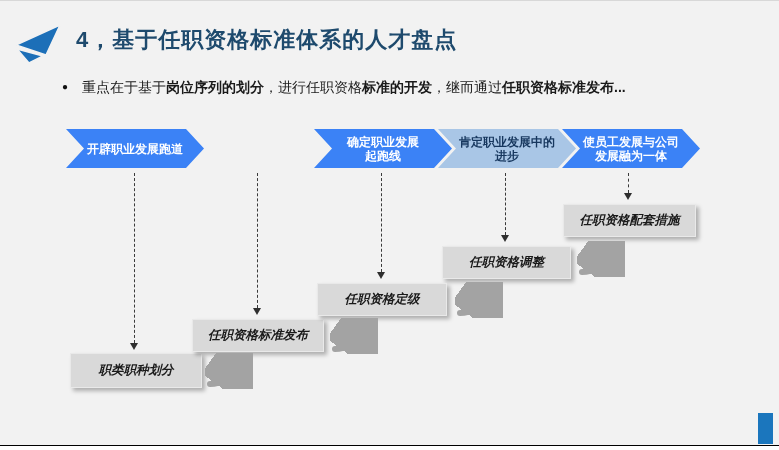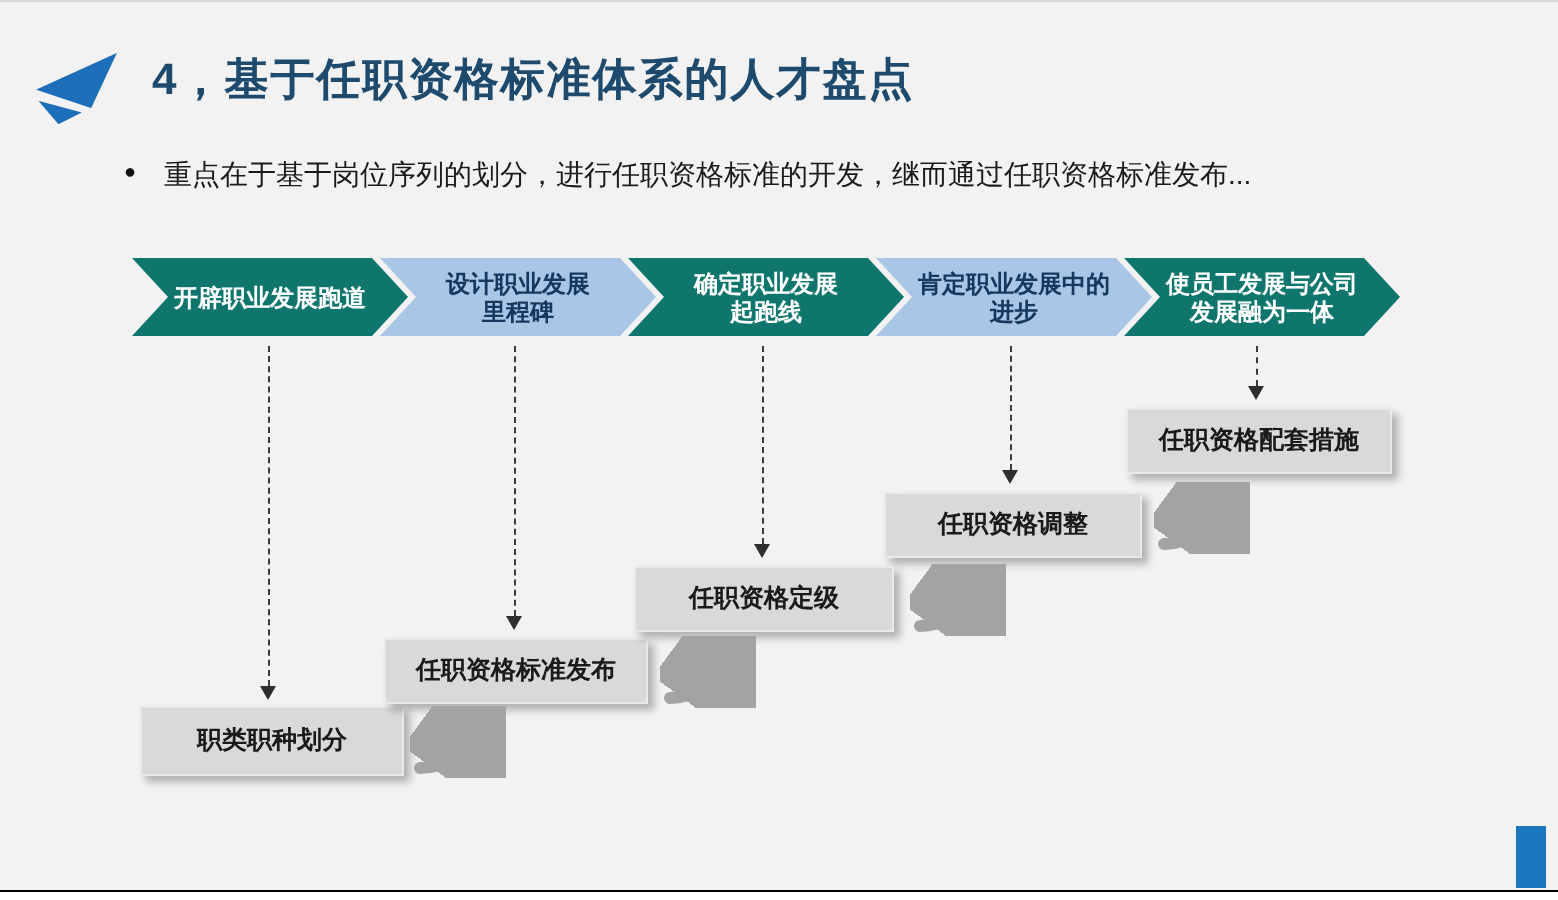--- a/index.html
+++ b/index.html
@@ -21,31 +21,31 @@
   .slide-title{
     position:absolute;left:76px;top:24px;margin:0;
     font-size:22px;font-weight:bold;color:#1e4a6d;
     letter-spacing:1px;white-space:nowrap;
   }
   
   .bullet-row{position:absolute;left:62px;top:78px;width:700px;font-size:14px;color:#1a1a1a;}
   .dot{position:absolute;left:0;top:2px;font-size:10px;color:#111;}
   .bullet-text{margin:0 0 0 20px;white-space:nowrap;}
   .bullet-text .seg{font-weight:normal;}
-  .bullet-text .seg.bold{font-weight:normal;}
+  .bullet-text .seg.bold{font-weight:bold;}
   
   .chev{
     position:absolute;top:128px;height:39px;width:138px;
     display:flex;flex-direction:column;align-items:center;justify-content:center;
     text-align:center;font-weight:bold;font-size:12px;line-height:14px;
     clip-path:polygon(0 0,calc(100% - 18px) 0,100% 50%,calc(100% - 18px) 100%,0 100%,18px 50%);
     filter:drop-shadow(1px 1px 1px rgba(0,0,0,0.25));
   }
   .chev span:empty{display:none;}
-  .chev.dark{background:#0f766e;color:#ffffff;}
+  .chev.dark{background:#3b82f6;color:#ffffff;}
   .chev.light{background:#a9c6e6;color:#17375e;}
   .chev.c1{left:66px;}
   .chev.c2{left:190px;}
   .chev.c3{left:314px;}
   .chev.c4{left:438px;}
   .chev.c5{left:562px;}
   
   .drop{position:absolute;top:172px;width:0;border-left:1px dashed #3a3a3a;}
   .drop::after{
     content:"";position:absolute;left:-5px;bottom:-7px;
@@ -58,20 +58,21 @@
   .drop.d4{left:505px;height:62px;}
   .drop.d5{left:628px;height:20px;}
   
   .step{
     position:absolute;
     background:#d9d9d9;border:1px solid #e9e9e9;
     box-shadow:3px 3px 4px rgba(0,0,0,0.28);
     display:flex;align-items:center;justify-content:center;
     font-size:12.5px;font-weight:bold;color:#1a1a1a;
     white-space:nowrap;
+    font-style:italic;
   }
   .step.s1{left:70px; top:352px;width:130px;height:33px;}
   .step.s2{left:192px;top:318px;width:130px;height:31px;}
   .step.s3{left:317px;top:282px;width:128px;height:31px;}
   .step.s4{left:442px;top:245px;width:127px;height:31px;}
   .step.s5{left:563px;top:203px;width:131px;height:31px;}
   
   .swoosh{position:absolute;width:48px;height:36px;}
   .swoosh path{stroke:#a3a3a3;stroke-width:6;fill:none;stroke-linecap:round;}
   .swoosh.w1{left:205px;top:352px;}
@@ -95,24 +96,20 @@
   <h1 class="slide-title">4，基于任职资格标准体系的人才盘点</h1>
 
   <div class="bullet-row">
     <span class="dot">●</span>
     <p class="bullet-text"><span class="seg">重点在于基于</span><span class="seg bold">岗位序列的划分</span><span class="seg">，进行任职资格</span><span class="seg bold">标准的开发</span><span class="seg">，继而通过</span><span class="seg bold">任职资格标准发布...</span></p>
   </div>
 
   <div class="chev dark c1">
     <span>开辟职业发展跑道</span>
 
-  </div>
-  <div class="chev light c2">
-    <span>设计职业发展</span>
-    <span>里程碑</span>
   </div>
   <div class="chev dark c3">
     <span>确定职业发展</span>
     <span>起跑线</span>
   </div>
   <div class="chev light c4">
     <span>肯定职业发展中的</span>
     <span>进步</span>
   </div>
   <div class="chev dark c5">

